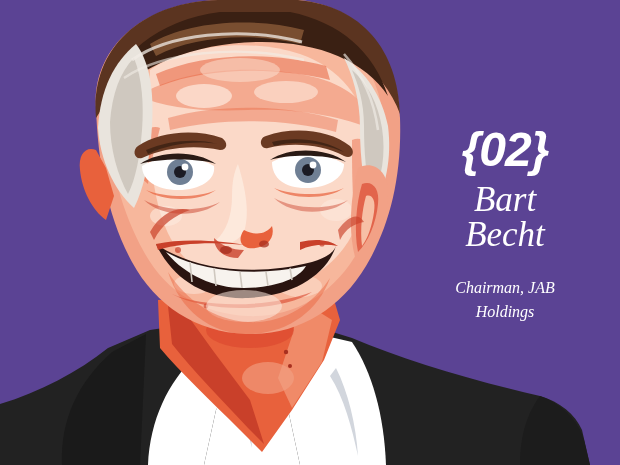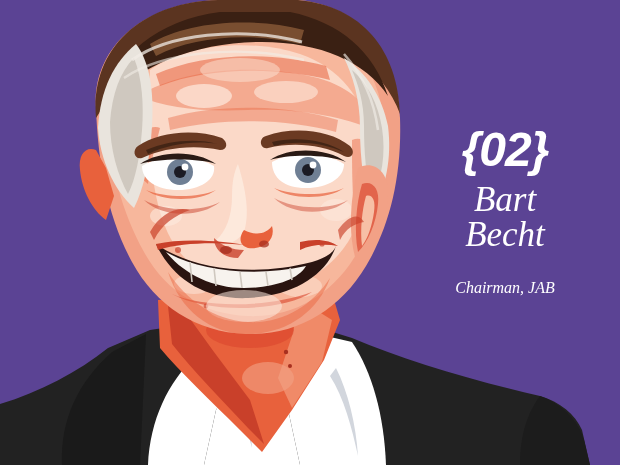--- a/index.html
+++ b/index.html
@@ -173,16 +173,17 @@
   </div>
 
   <div class="textblock">
     <div class="rank">{02}</div>
     <div class="name">
       <span>Bart</span><br>
       <span>Becht</span>
     </div>
     <div class="title">
       <span>Chairman, JAB</span><br>
+      <span>Holdings</span>
     </div>
   </div>
 
 </div>
 
 </body></html>

